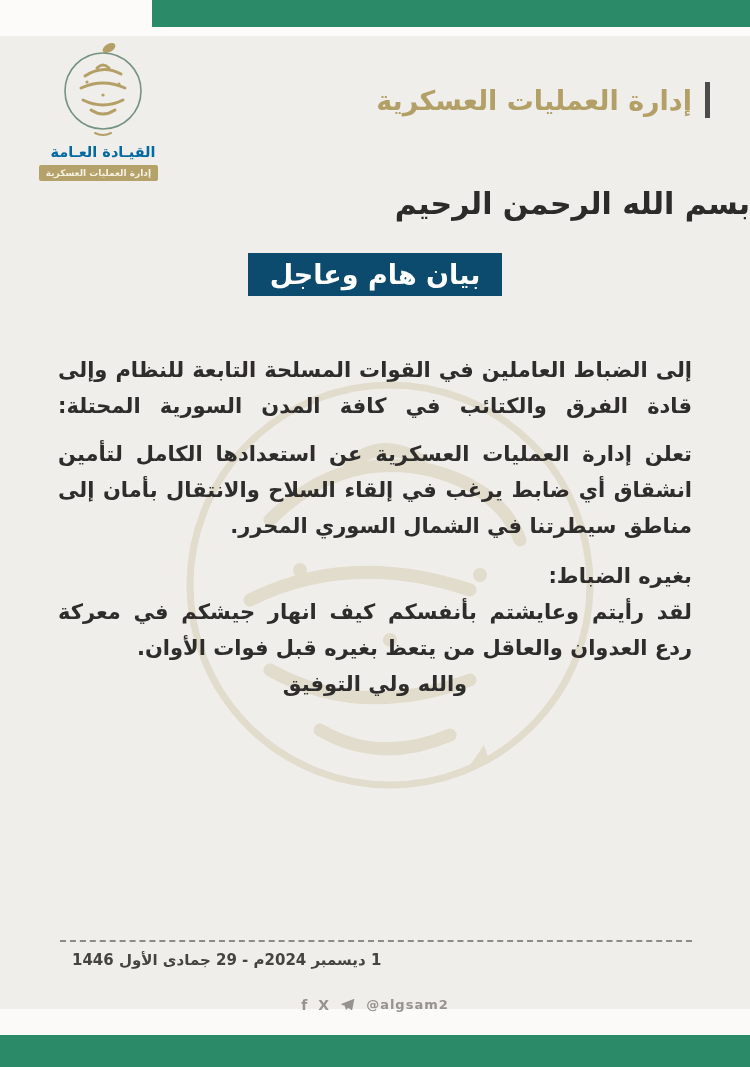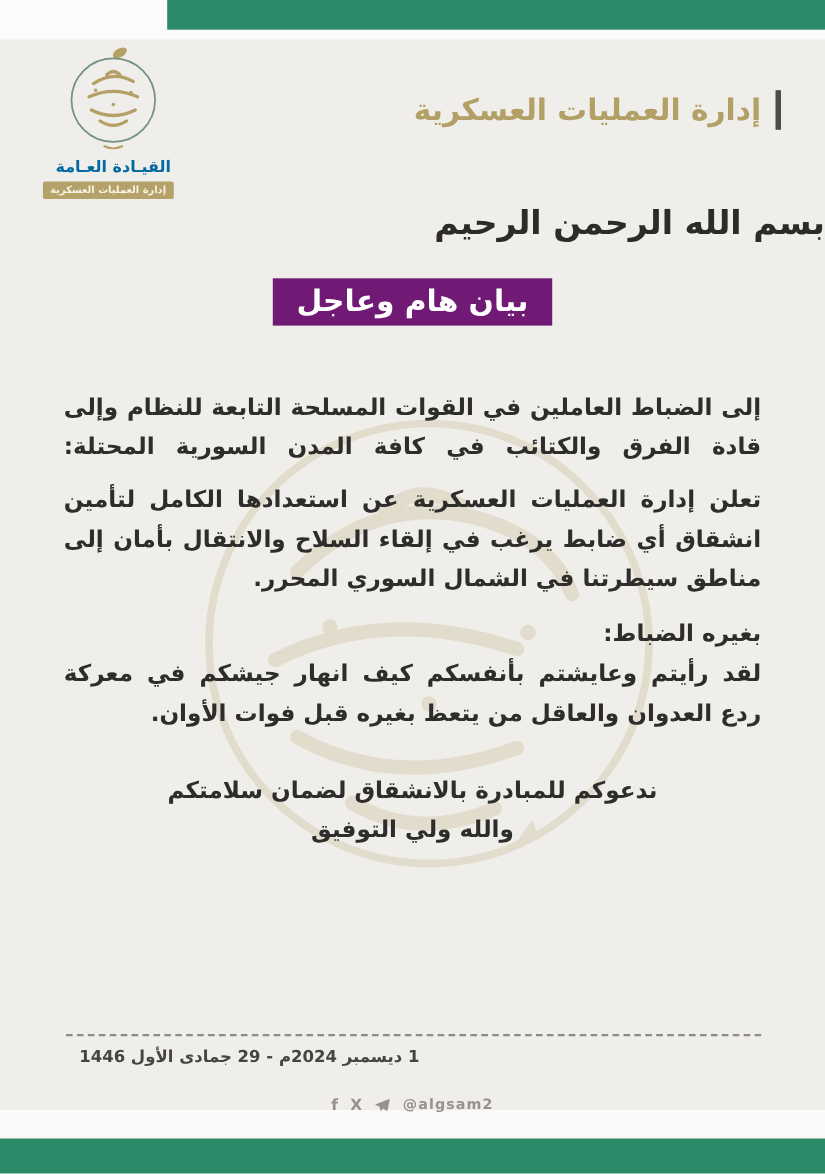--- a/index.html
+++ b/index.html
@@ -142,29 +142,28 @@
         <circle cx="310" cy="205" r="7"></circle>
         <circle cx="220" cy="270" r="7"></circle>
         <path d="M300 395 l14 -20 l6 18 z"></path>
       </g>
     </svg>
   </div>
 
   <div class="basmala">بسم الله الرحمن الرحيم</div>
 
   <div class="banner-wrap">
-    <div class="banner" style="background:#701a75;">بيان هام وعاجل</div>
+    <div class="banner" style="background:#0c4a6e;">بيان هام وعاجل</div>
   </div>
 
   <div class="content">
     <p class="p-addressee" style="text-align-last:justify;">إلى الضباط العاملين في القوات المسلحة التابعة للنظام وإلى قادة الفرق والكتائب في كافة المدن السورية المحتلة:</p>
     <p class="p-announce">تعلن إدارة العمليات العسكرية عن استعدادها الكامل لتأمين انشقاق أي ضابط يرغب في إلقاء السلاح والانتقال بأمان إلى مناطق سيطرتنا في الشمال السوري المحرر.</p>
     <p class="salutation">بغيره الضباط:</p>
     <p>لقد رأيتم وعايشتم بأنفسكم كيف انهار جيشكم في معركة ردع العدوان والعاقل من يتعظ بغيره قبل فوات الأوان.</p>
-    <p class="centered cta">ندعوكم للمبادرة بالانشقاق لضمان سلامتكم</p>
     <p class="centered closing">والله ولي التوفيق</p>
   </div>
 
   <div class="dashed-sep"></div>
   <div class="date-line">1 ديسمبر 2024م - 29 جمادى الأول 1446</div>
 
   <div class="footer">
     <span class="soc-letter">f</span>
     <span class="soc-letter">X</span>
     <svg width="15" height="15" viewBox="0 0 24 24" style="cursor:pointer;">

